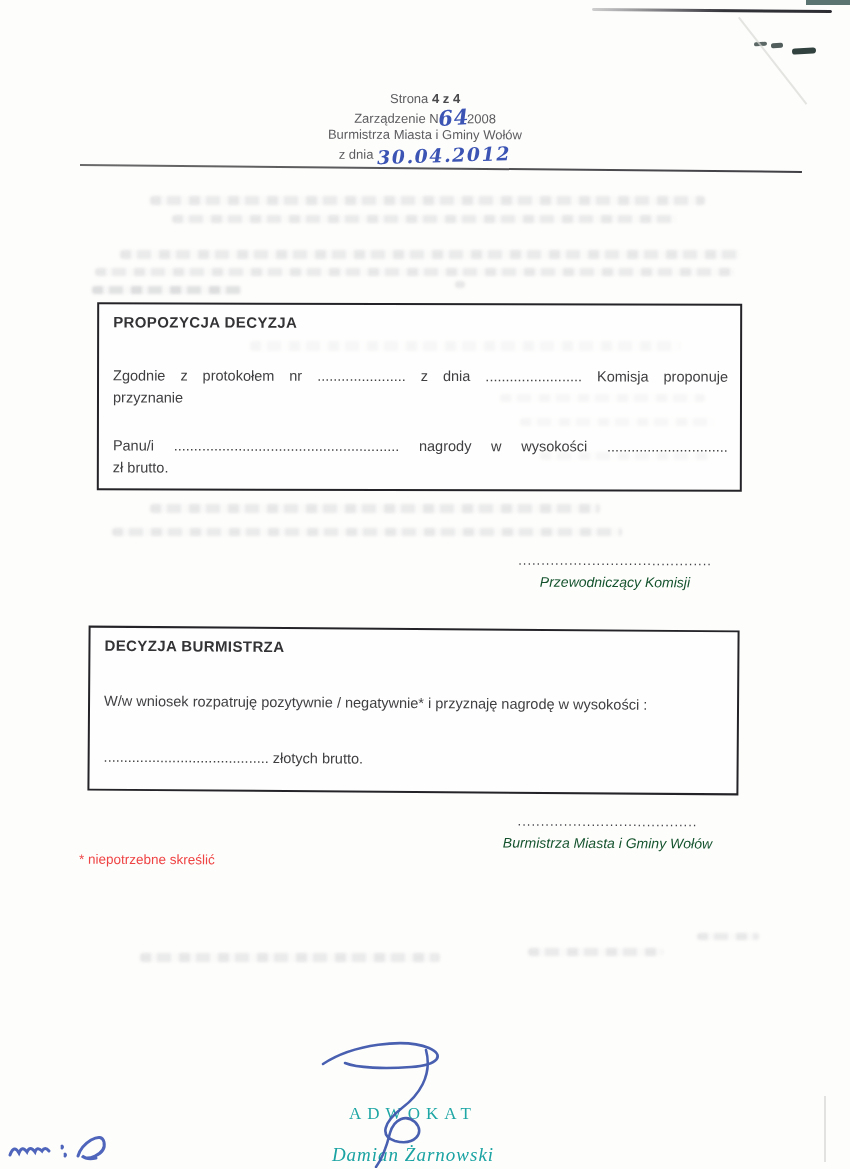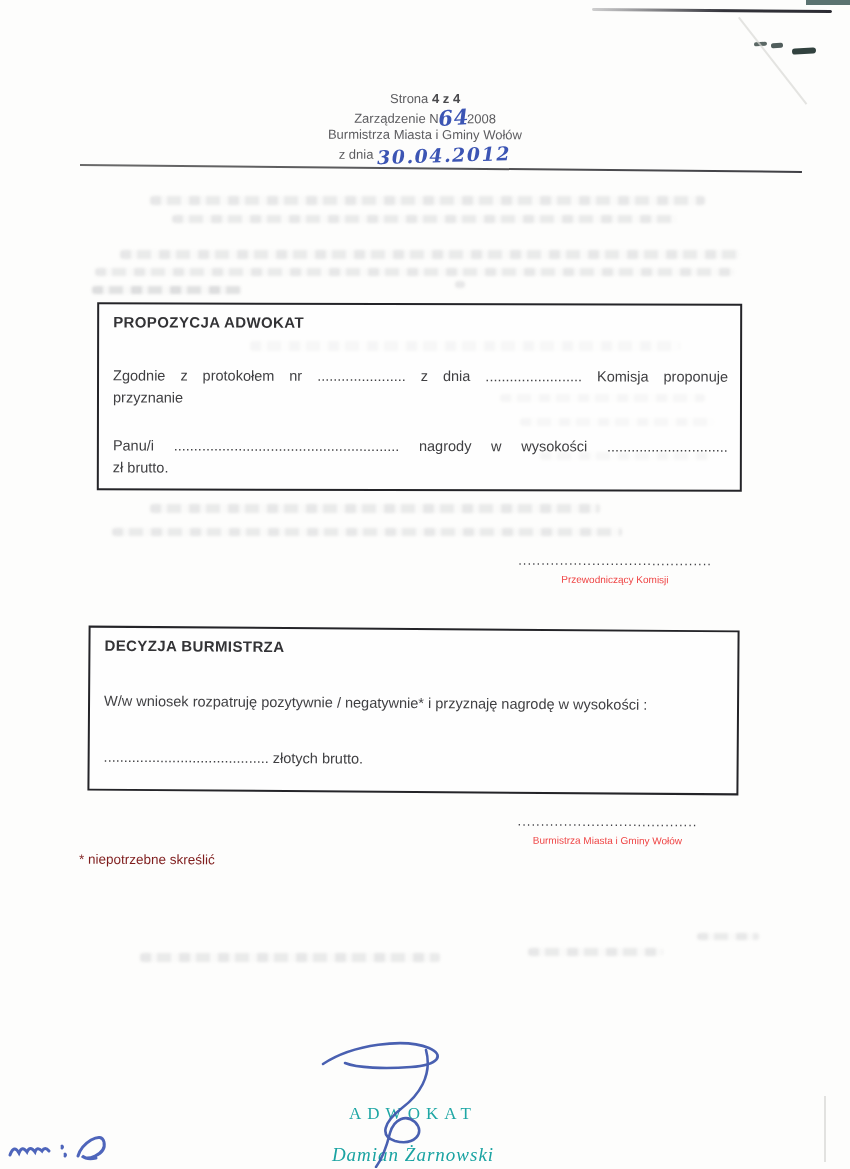--- a/index.html
+++ b/index.html
@@ -26,23 +26,23 @@
   #box-commission{left:97px;top:303px;width:641px;height:184px;transform:rotate(0.12deg);}
   #box-mayor{left:88px;top:628px;width:647px;height:161px;transform:rotate(0.42deg);border-width:2px;}
   .box-title{position:absolute;left:14px;top:9px;font-size:15px;font-weight:bold;color:#333336;letter-spacing:.4px;}
   .box-body{position:absolute;left:14px;right:12px;font-size:14.5px;color:#404043;line-height:22px;}
   .jline{text-align:justify;text-align-last:justify;}
   
   .sigblock{text-align:center;color:#55555a;}
   #sig1{left:505px;top:554px;width:220px;transform:rotate(0.2deg);}
   #sig2{left:495px;top:815px;width:225px;transform:rotate(0.25deg);}
   .sig-dots{font-size:13px;letter-spacing:1px;color:#3f3f44;line-height:14px;}
-  .sig-role{font-size:10px;margin-top:6px;color:#ef4444;}
+  .sig-role{font-size:14px;font-style:italic;margin-top:6px;color:#14532d;}
   
-  #footnote{left:79px;top:852px;font-size:13.5px;color:#7f1d1d;transform:rotate(0.2deg);}
+  #footnote{left:79px;top:852px;font-size:13.5px;color:#ef4444;transform:rotate(0.2deg);}
   
   #stamp{left:318px;top:1104px;width:190px;text-align:center;}
   #stamp-title{font-family:"Liberation Serif",serif;font-size:17px;letter-spacing:6px;color:#1fa7a5;}
   #stamp-name{font-family:"Liberation Serif",serif;font-style:italic;font-size:19px;color:#1aa3a2;margin-top:20px;letter-spacing:1px;}
   
   #topline{left:592px;top:9px;width:240px;height:3px;background:linear-gradient(90deg,rgba(70,70,75,.25),#33333a 55%,#2c2c33);transform:rotate(0.5deg);border-radius:2px;}
   #topcorner{left:806px;top:0;width:44px;height:5px;background:#3e5a58;opacity:.85;}
   .dashmark{background:#32423f;border-radius:2px;}
   #dash1{left:754px;top:42px;width:13px;height:4px;transform:rotate(-4deg);opacity:.8;}
   #dash2{left:771px;top:43px;width:12px;height:5px;transform:rotate(-5deg);opacity:.85;}
@@ -81,21 +81,21 @@
   <div class="abs ghost" style="left:500px;top:394px;width:205px;height:8px;"></div>
   <div class="abs ghost" style="left:520px;top:418px;width:195px;height:8px;"></div>
   <div class="abs ghost" style="left:540px;top:452px;width:170px;height:8px;"></div>
   <div class="abs ghost" style="left:150px;top:504px;width:450px;height:9px;"></div>
   <div class="abs ghost" style="left:112px;top:528px;width:510px;height:8px;"></div>
   <div class="abs ghost" style="left:140px;top:953px;width:300px;height:9px;"></div>
   <div class="abs ghost" style="left:528px;top:948px;width:135px;height:8px;"></div>
   <div class="abs ghost" style="left:697px;top:933px;width:62px;height:7px;"></div>
 
   <div class="abs formbox" id="box-commission">
-    <div class="box-title">PROPOZYCJA ADWOKAT</div>
+    <div class="box-title">PROPOZYCJA DECYZJA</div>
     <div class="box-body" style="top:60px;">
       <div class="jline">Zgodnie z protokołem nr ...................... z dnia ........................ Komisja proponuje</div>
       <div>przyznanie</div>
     </div>
     <div class="box-body" style="top:130px;">
       <div class="jline">Panu/i ........................................................ nagrody w wysokości ..............................</div>
       <div>zł brutto.</div>
     </div>
   </div>
 

